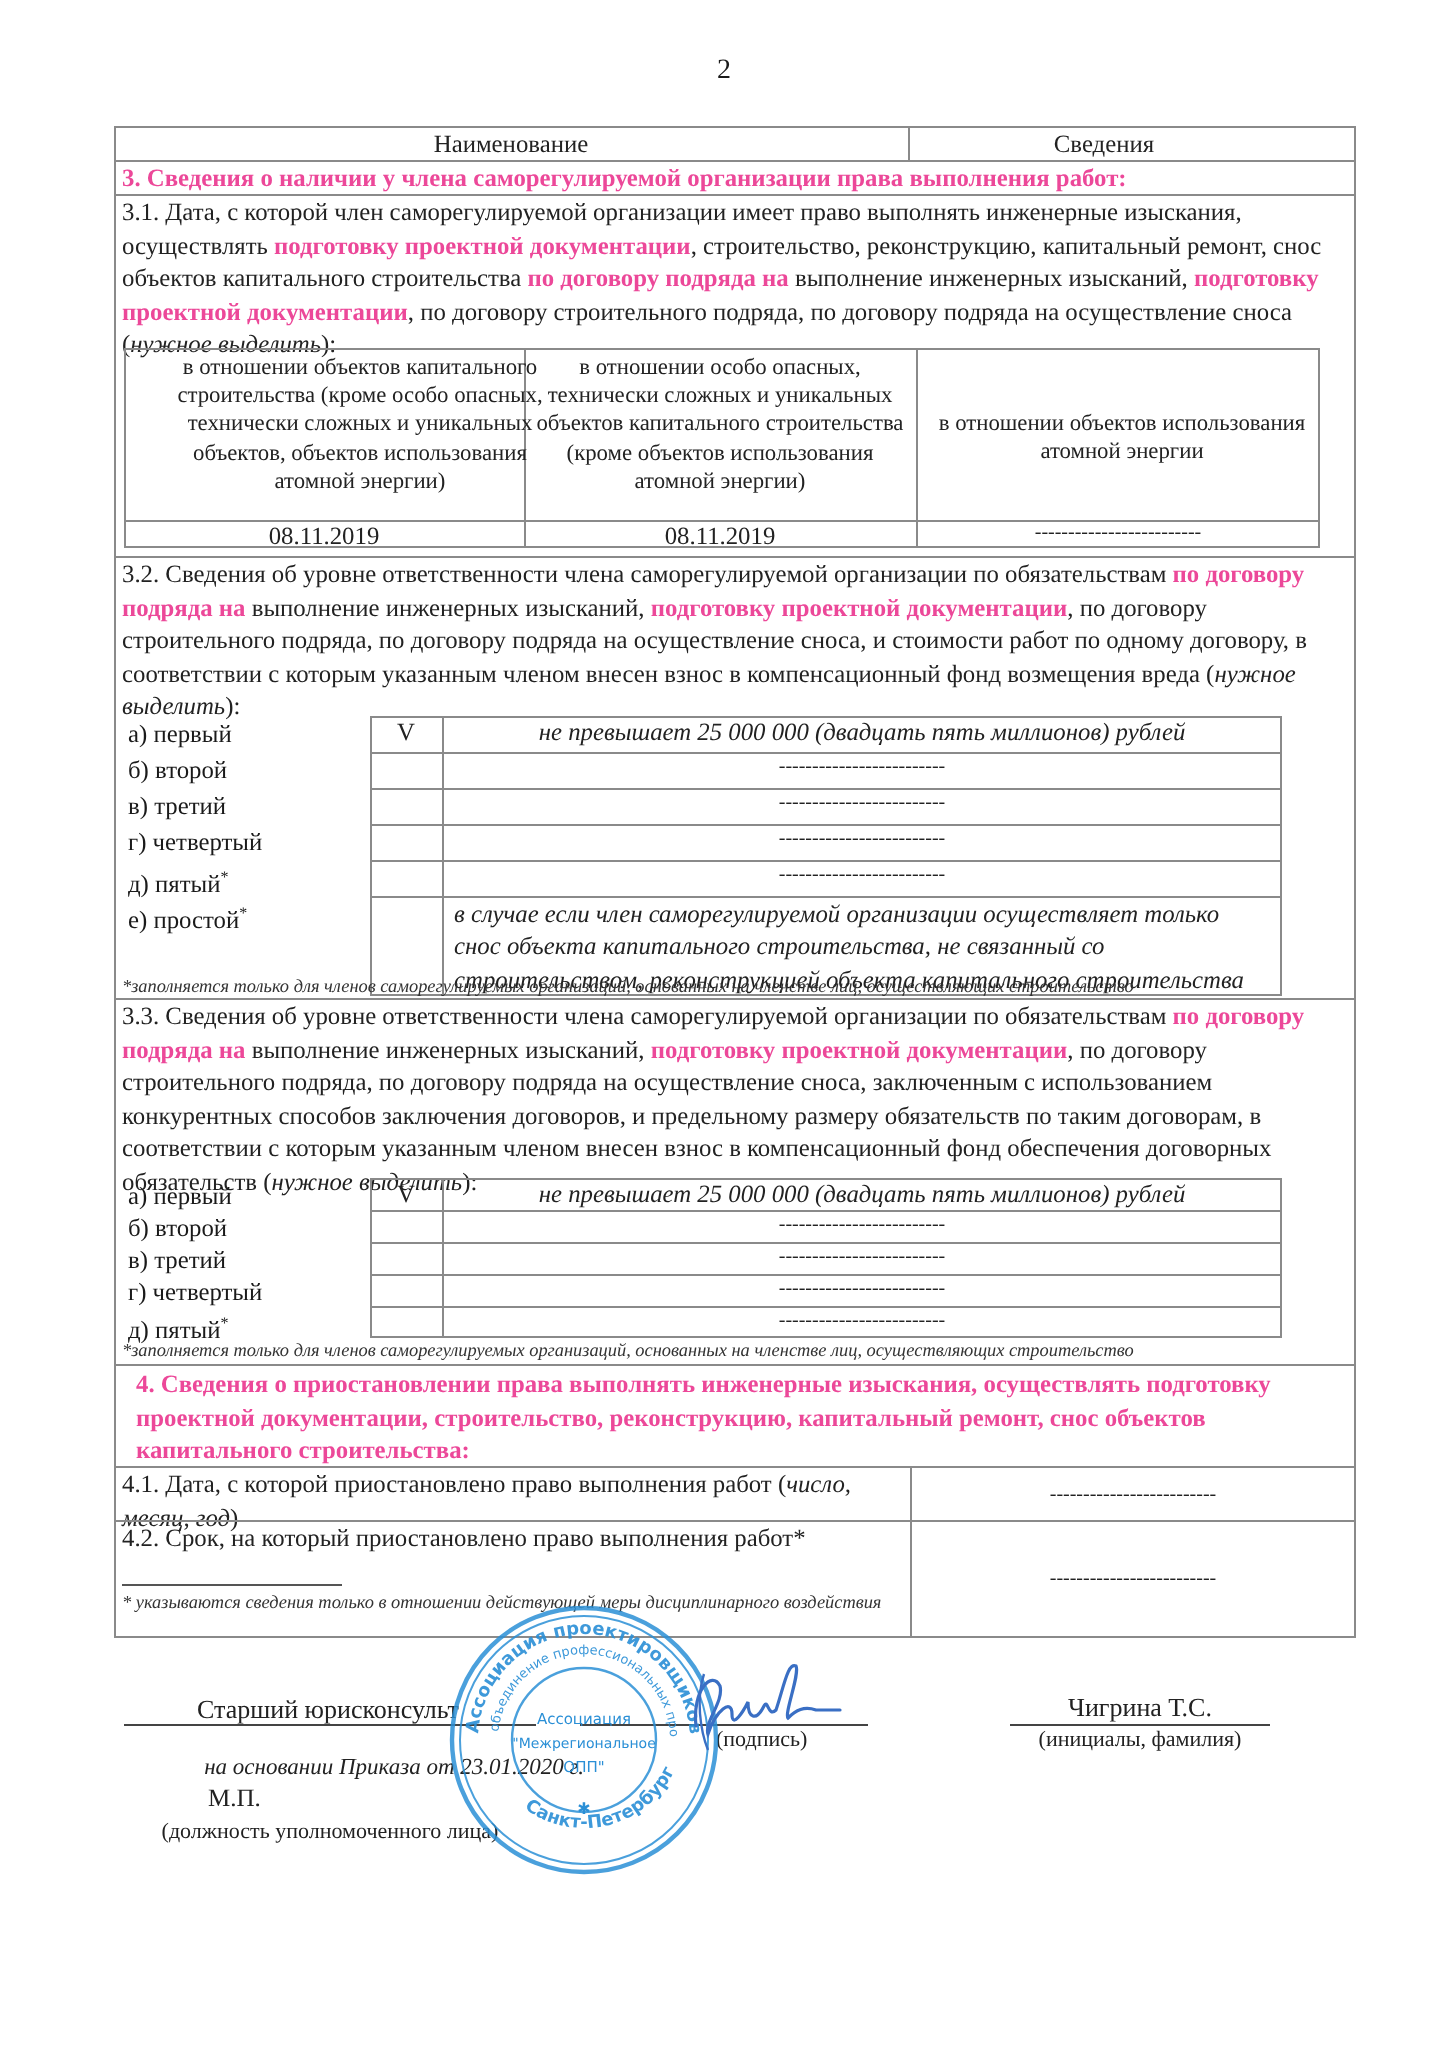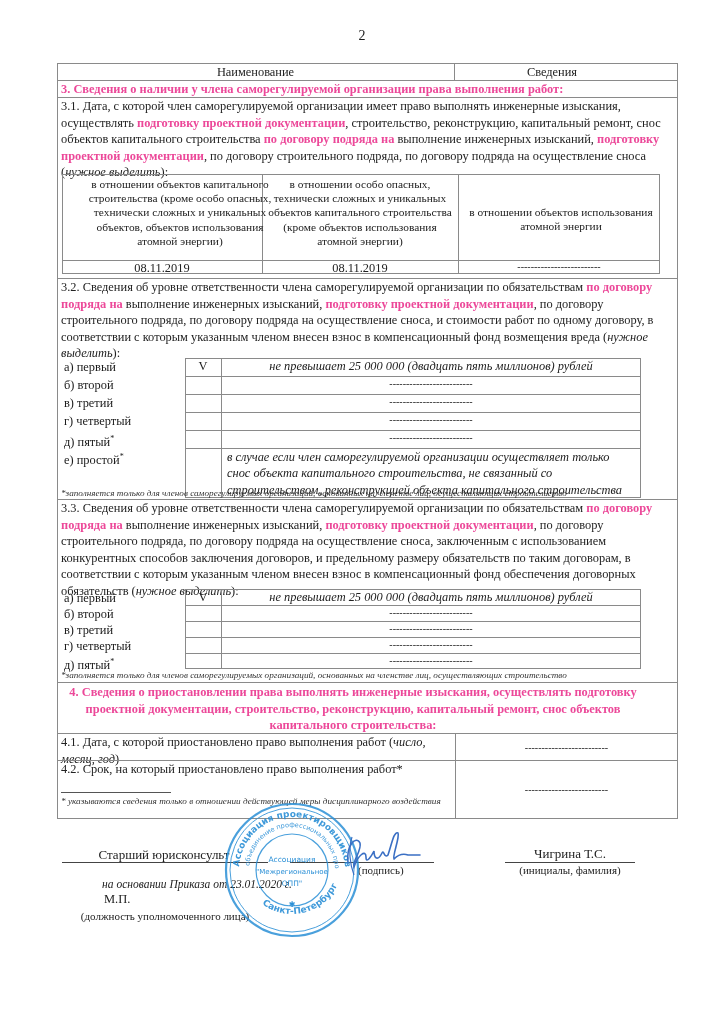--- a/index.html
+++ b/index.html
@@ -116,21 +116,21 @@
     <div class="txt center" style="left: 185px; top: 637px; width: 36px;"></div>
     <div class="txt it-cell center" style="left: 227px; top: 637px; width: 408px; font-size: 10px; font-style: normal;">-------------------------</div>
     <div class="hline" style="left: 185px; top: 653px; width: 456px;"></div>
     <div class="list-label" style="top: 654px;">д) пятый<span class="sup">*</span></div>
     <div class="txt center" style="left: 185px; top: 653px; width: 36px;"></div>
     <div class="txt it-cell center" style="left: 227px; top: 653px; width: 408px; font-size: 10px; font-style: normal;">-------------------------</div>
   </div>
 <div class="txt small-ital" style="left:61px;top:669px;width:612px;">*заполняется только для членов саморегулируемых организаций, основанных на членстве лиц, осуществляющих строительство</div>
 <div class="hline" style="left:57px;top:682px;width:621px;"></div>
 
-<div class="txt bold" style="left:47px;top:684px;width:612px;text-align:center;">4. Сведения о приостановлении права выполнять инженерные изыскания, осуществлять подготовку проектной документации, строительство, реконструкцию, капитальный ремонт, снос объектов капитального строительства:</div>
+<div class="txt bold" style="left:68px;top:684px;width:612px;">4. Сведения о приостановлении права выполнять инженерные изыскания, осуществлять подготовку проектной документации, строительство, реконструкцию, капитальный ремонт, снос объектов капитального строительства:</div>
 <div class="hline" style="left:57px;top:733px;width:621px;"></div>
 <div class="vline" style="left:455px;top:733px;height:86px;"></div>
 
 <div class="txt" style="left:61px;top:734px;width:390px;"><span>4.1. Дата, с которой приостановлено право выполнения работ (</span><i>число, месяц, год</i><span>)</span></div>
 <div class="txt center" style="left:455px;top:740px;width:223px;font-size:10px;">-------------------------</div>
 <div class="hline" style="left:57px;top:760px;width:621px;"></div>
 
 <div class="txt" style="left:61px;top:761px;width:390px;">4.2. Срок, на который приостановлено право выполнения работ*</div>
 <div class="hline" style="left:61px;top:792px;width:110px;border-top-color:#555;"></div>
 <div class="txt small-ital" style="left:61px;top:795px;width:390px;">* указываются сведения только в отношении действующей меры дисциплинарного воздействия</div>

